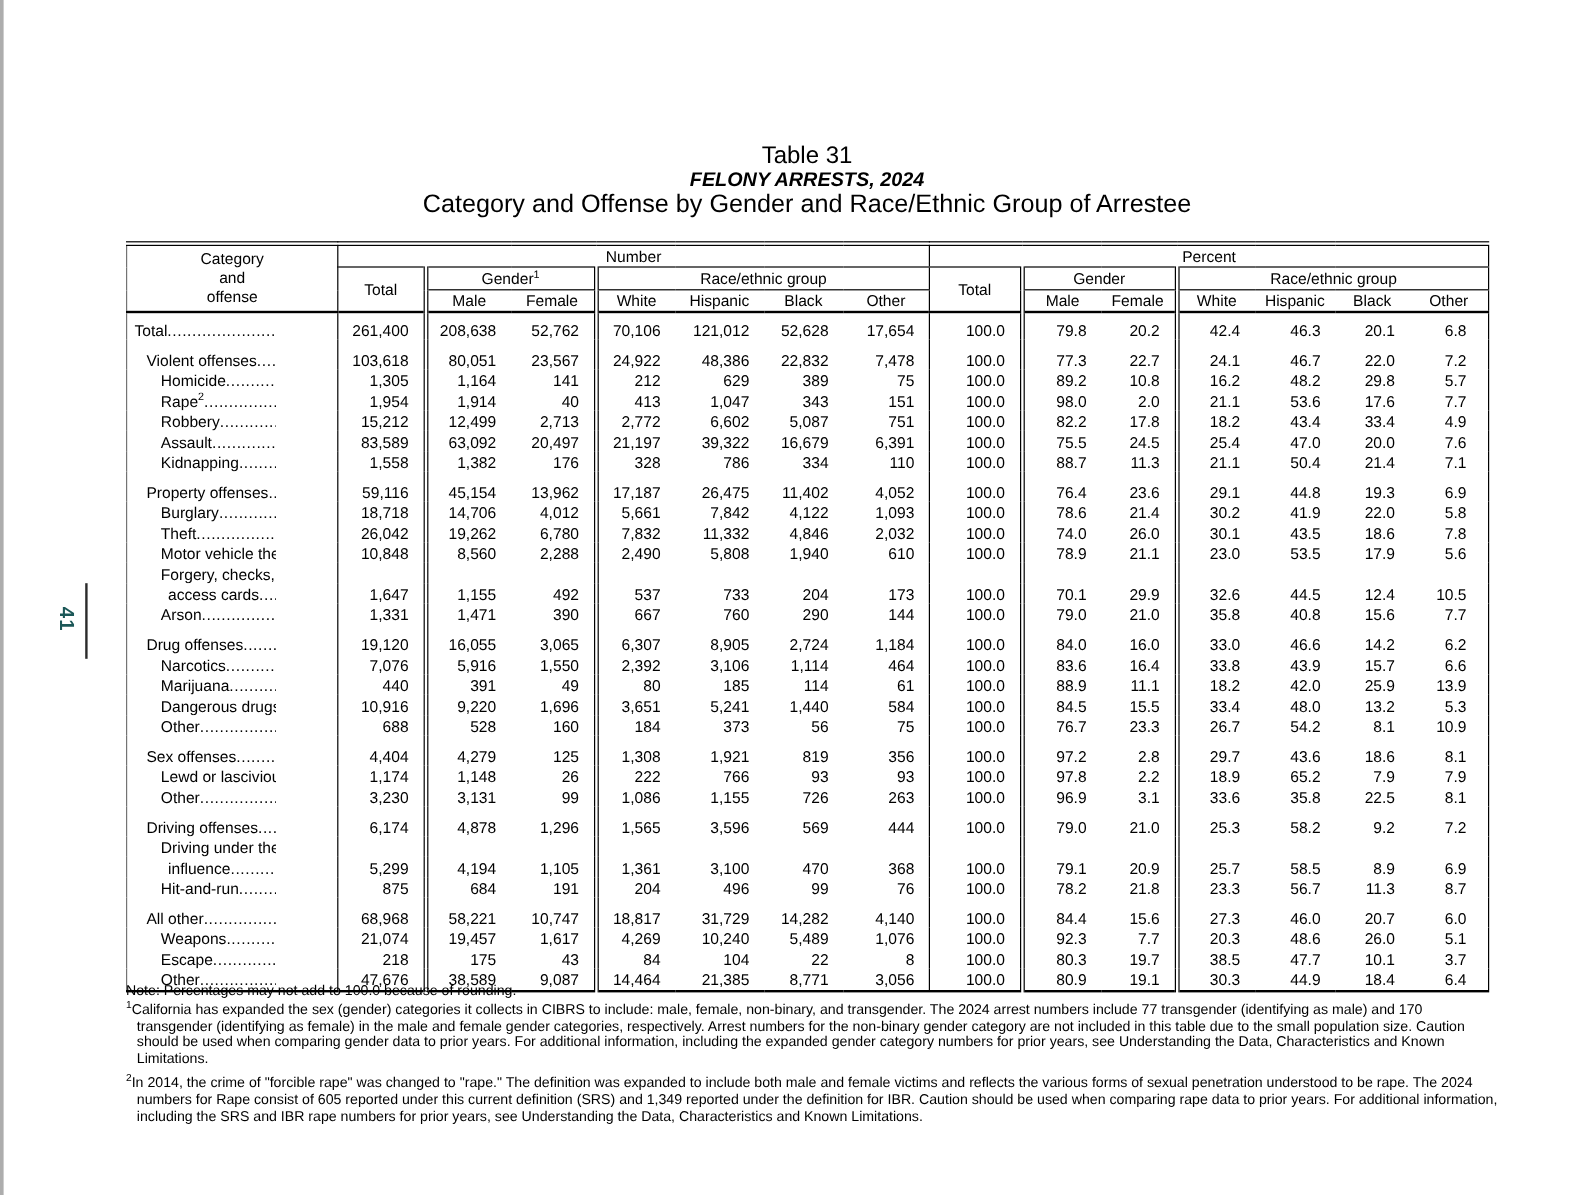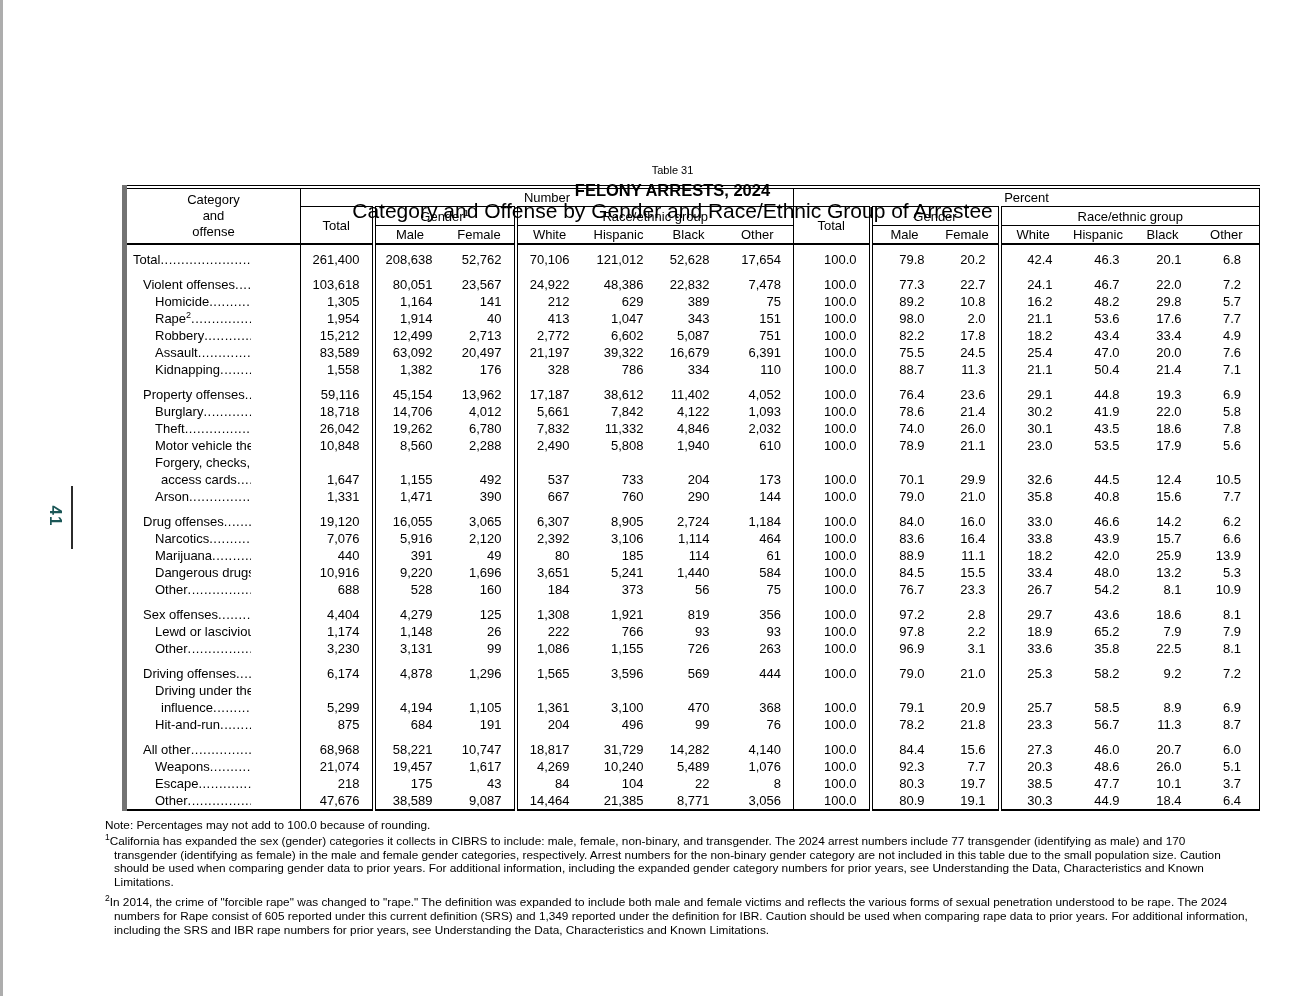--- a/index.html
+++ b/index.html
@@ -17,33 +17,32 @@
   
   #pagenum{
     position:absolute;left:30px;top:501px;width:40px;height:30px;
     color:#1b5757;font-weight:bold;font-size:17px;letter-spacing:1px;
     transform:rotate(90deg);text-align:center;
   }
   #page-line{position:absolute;left:71px;top:486px;width:2px;height:63px;background:#2b2b2b;}
 
   
   #title-block{position:absolute;left:105px;top:121px;width:1135px;text-align:center;}
-  #title-block .t1{font-size:11px;line-height:19px;margin-top:40px;}
-  #title-block .t2{font-size:16.5px;font-weight:bold;line-height:20px;}
+  #title-block .t1{font-size:20px;line-height:19px;}
+  #title-block .t2{font-size:16.5px;font-weight:bold;line-height:20px;font-style:italic;}
   #title-block .t3{font-size:21px;line-height:21px;}
 
   
   #tbl{
-    position:absolute;left:105px;top:185px;width:1135px;
+    position:absolute;left:105px;top:201px;width:1135px;
     border-collapse:collapse;table-layout:fixed;
     font-size:13px;
     border-top:4px double #000;
-    border-left:5px solid #737373;
+    border-left:1px solid #737373;
     border-right:1px solid #000;
-    margin-left:17px;
   }
   #tbl th{font-weight:normal;padding:0;text-align:center;vertical-align:middle;}
   #tbl thead .r1 th{height:17px;}
   #tbl thead .r2 th{height:18px;}
   #tbl thead .r3 th{height:17px;}
   .cat-h{border-right:1px solid #000;border-bottom:2px solid #000;line-height:16px;}
   .h-num{border-bottom:1px solid #000;}
   .h-pct{border-bottom:1px solid #000;border-left:1px solid #000;}
   .h-total-n{border-bottom:2px solid #000;}
   .h-gender-n{border-left:4px double #000;border-bottom:1px solid #000;}
@@ -301,21 +300,21 @@
           <td class="cat">
             <div class="cw">
               <span class="lbl ind1">Property offenses</span>
               <span class="dots">......................................................................</span>
             </div>
           </td>
           <td class="num c0">59,116</td>
           <td class="num c1">45,154</td>
           <td class="num c2">13,962</td>
           <td class="num c3">17,187</td>
-          <td class="num c4">38,612</td>
+          <td class="num c4">26,475</td>
           <td class="num c5">11,402</td>
           <td class="num c6">4,052</td>
           <td class="num c7">100.0</td>
           <td class="num c8">76.4</td>
           <td class="num c9">23.6</td>
           <td class="num c10">29.1</td>
           <td class="num c11">44.8</td>
           <td class="num c12">19.3</td>
           <td class="num c13">6.9</td>
         </tr>
@@ -474,21 +473,21 @@
         </tr>
         <tr>
           <td class="cat">
             <div class="cw">
               <span class="lbl ind2">Narcotics</span>
               <span class="dots">......................................................................</span>
             </div>
           </td>
           <td class="num c0">7,076</td>
           <td class="num c1">5,916</td>
-          <td class="num c2">2,120</td>
+          <td class="num c2">1,550</td>
           <td class="num c3">2,392</td>
           <td class="num c4">3,106</td>
           <td class="num c5">1,114</td>
           <td class="num c6">464</td>
           <td class="num c7">100.0</td>
           <td class="num c8">83.6</td>
           <td class="num c9">16.4</td>
           <td class="num c10">33.8</td>
           <td class="num c11">43.9</td>
           <td class="num c12">15.7</td>

